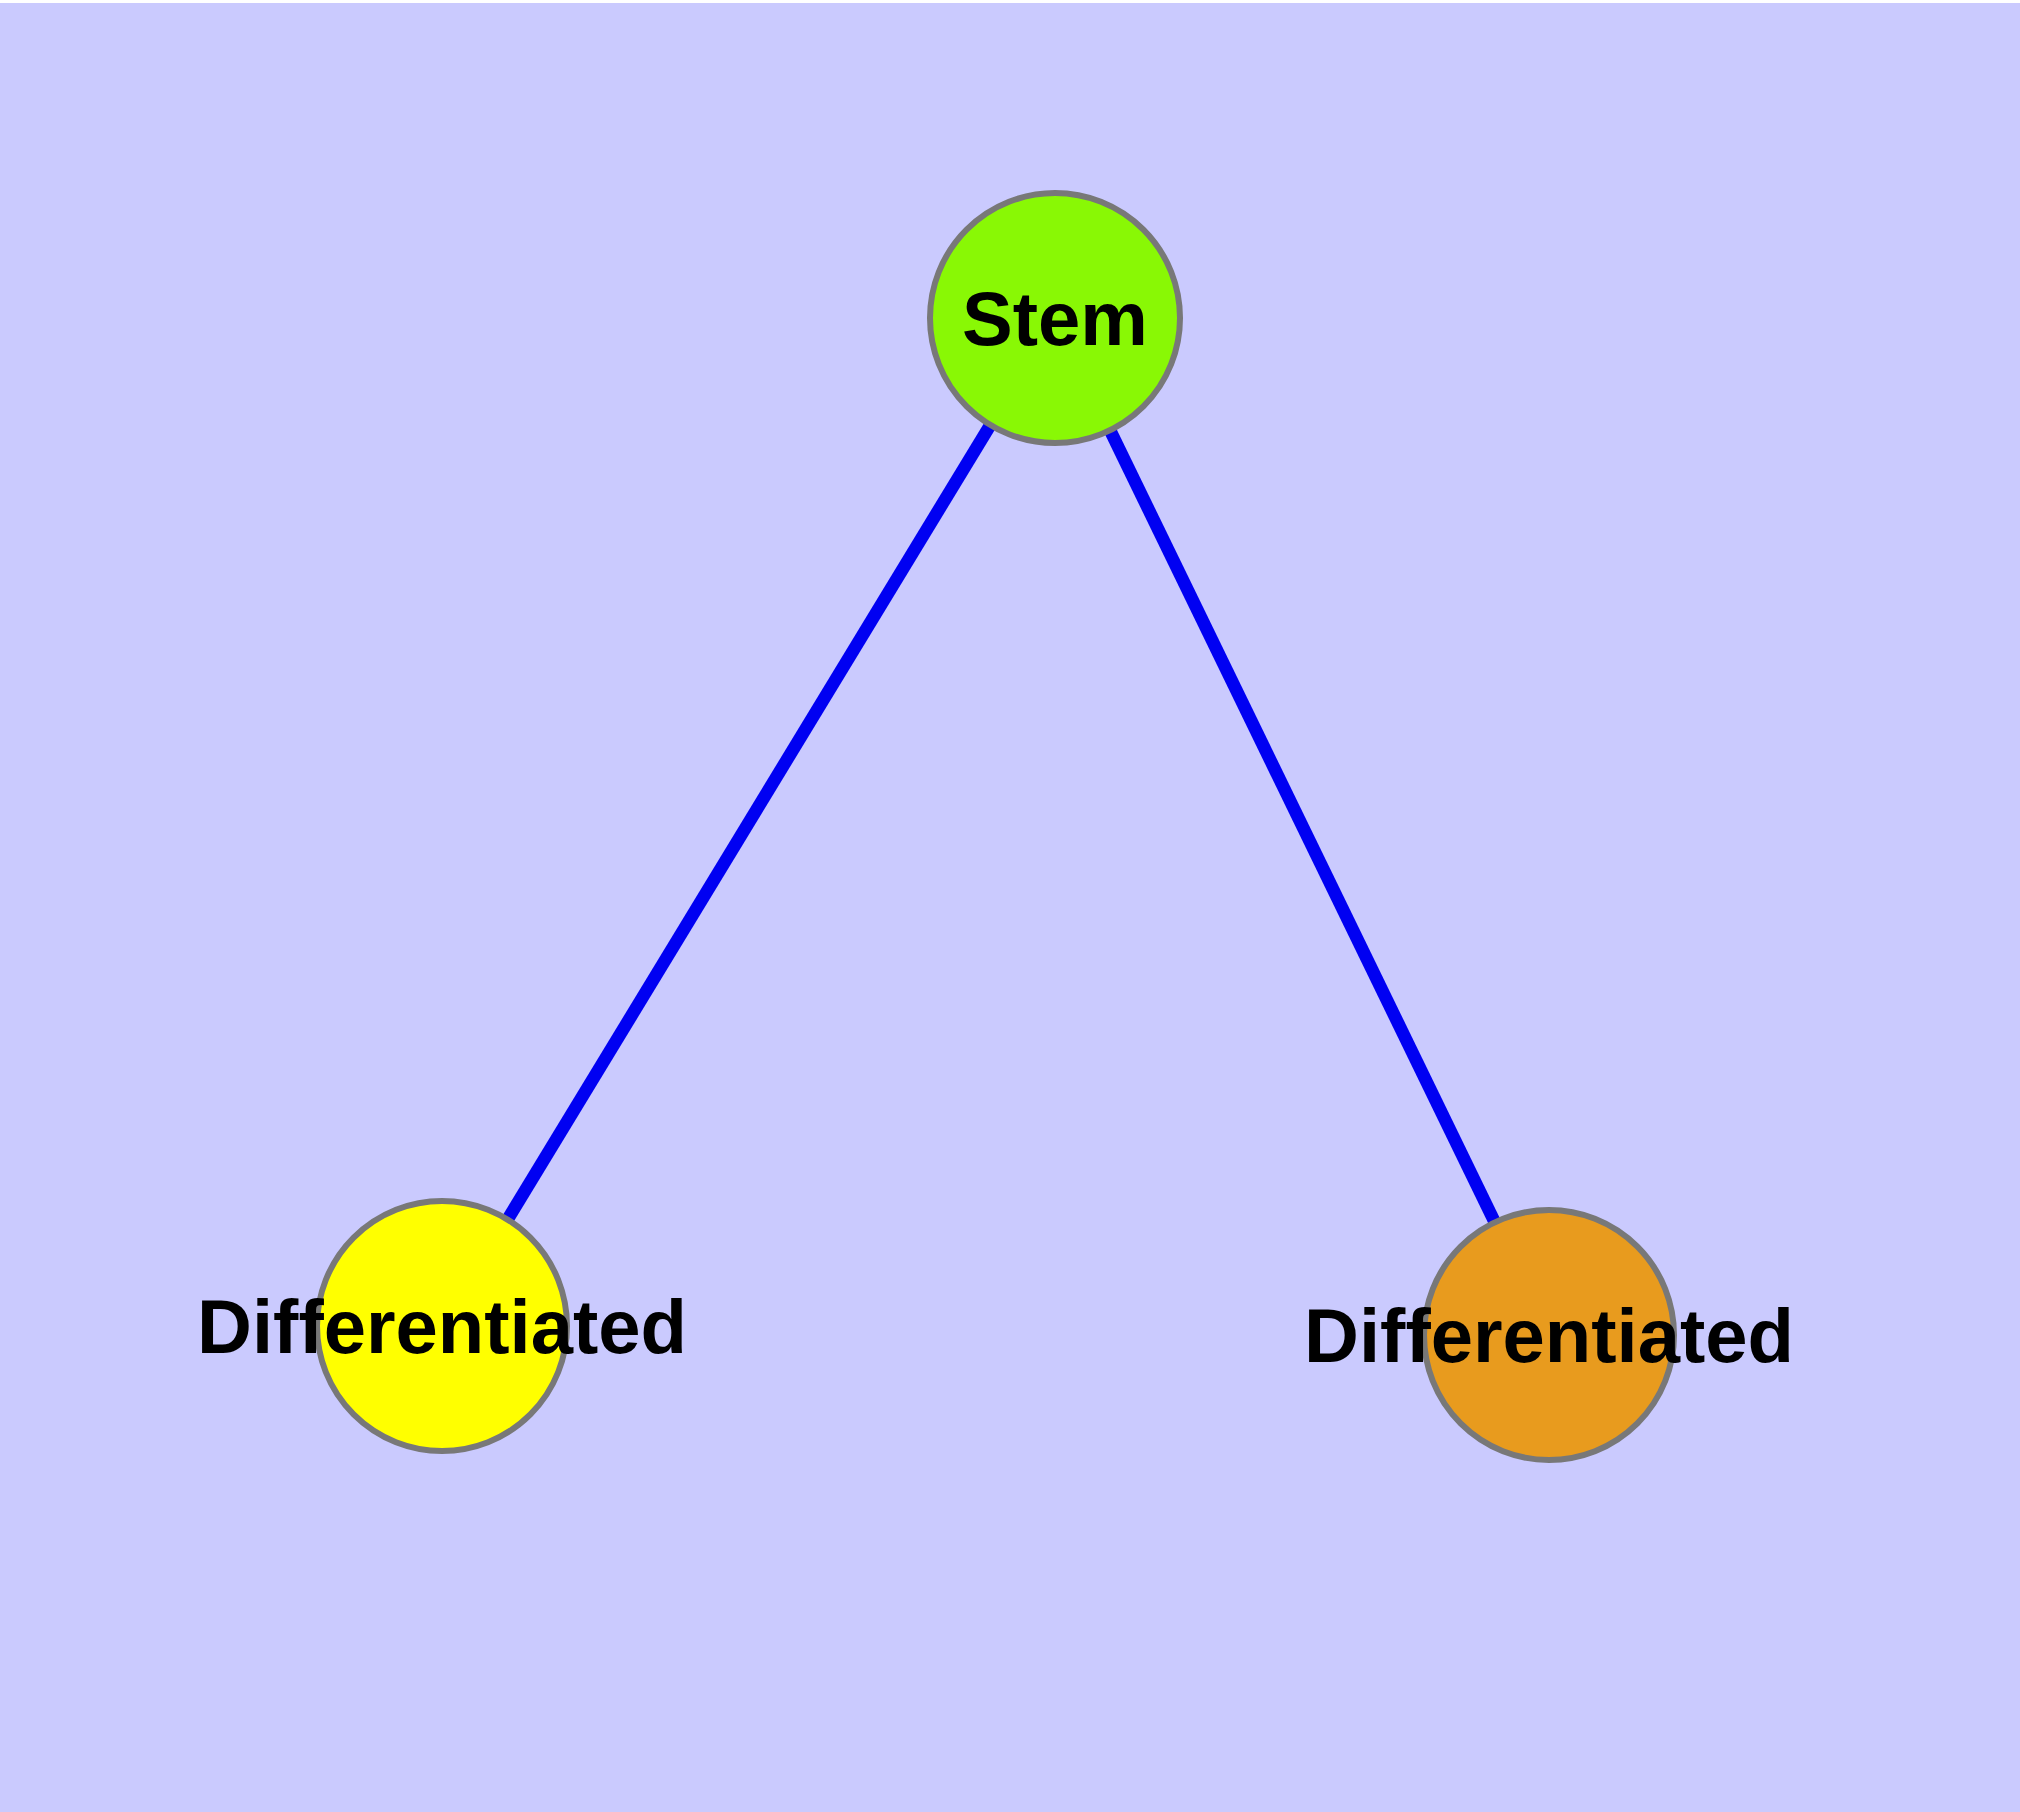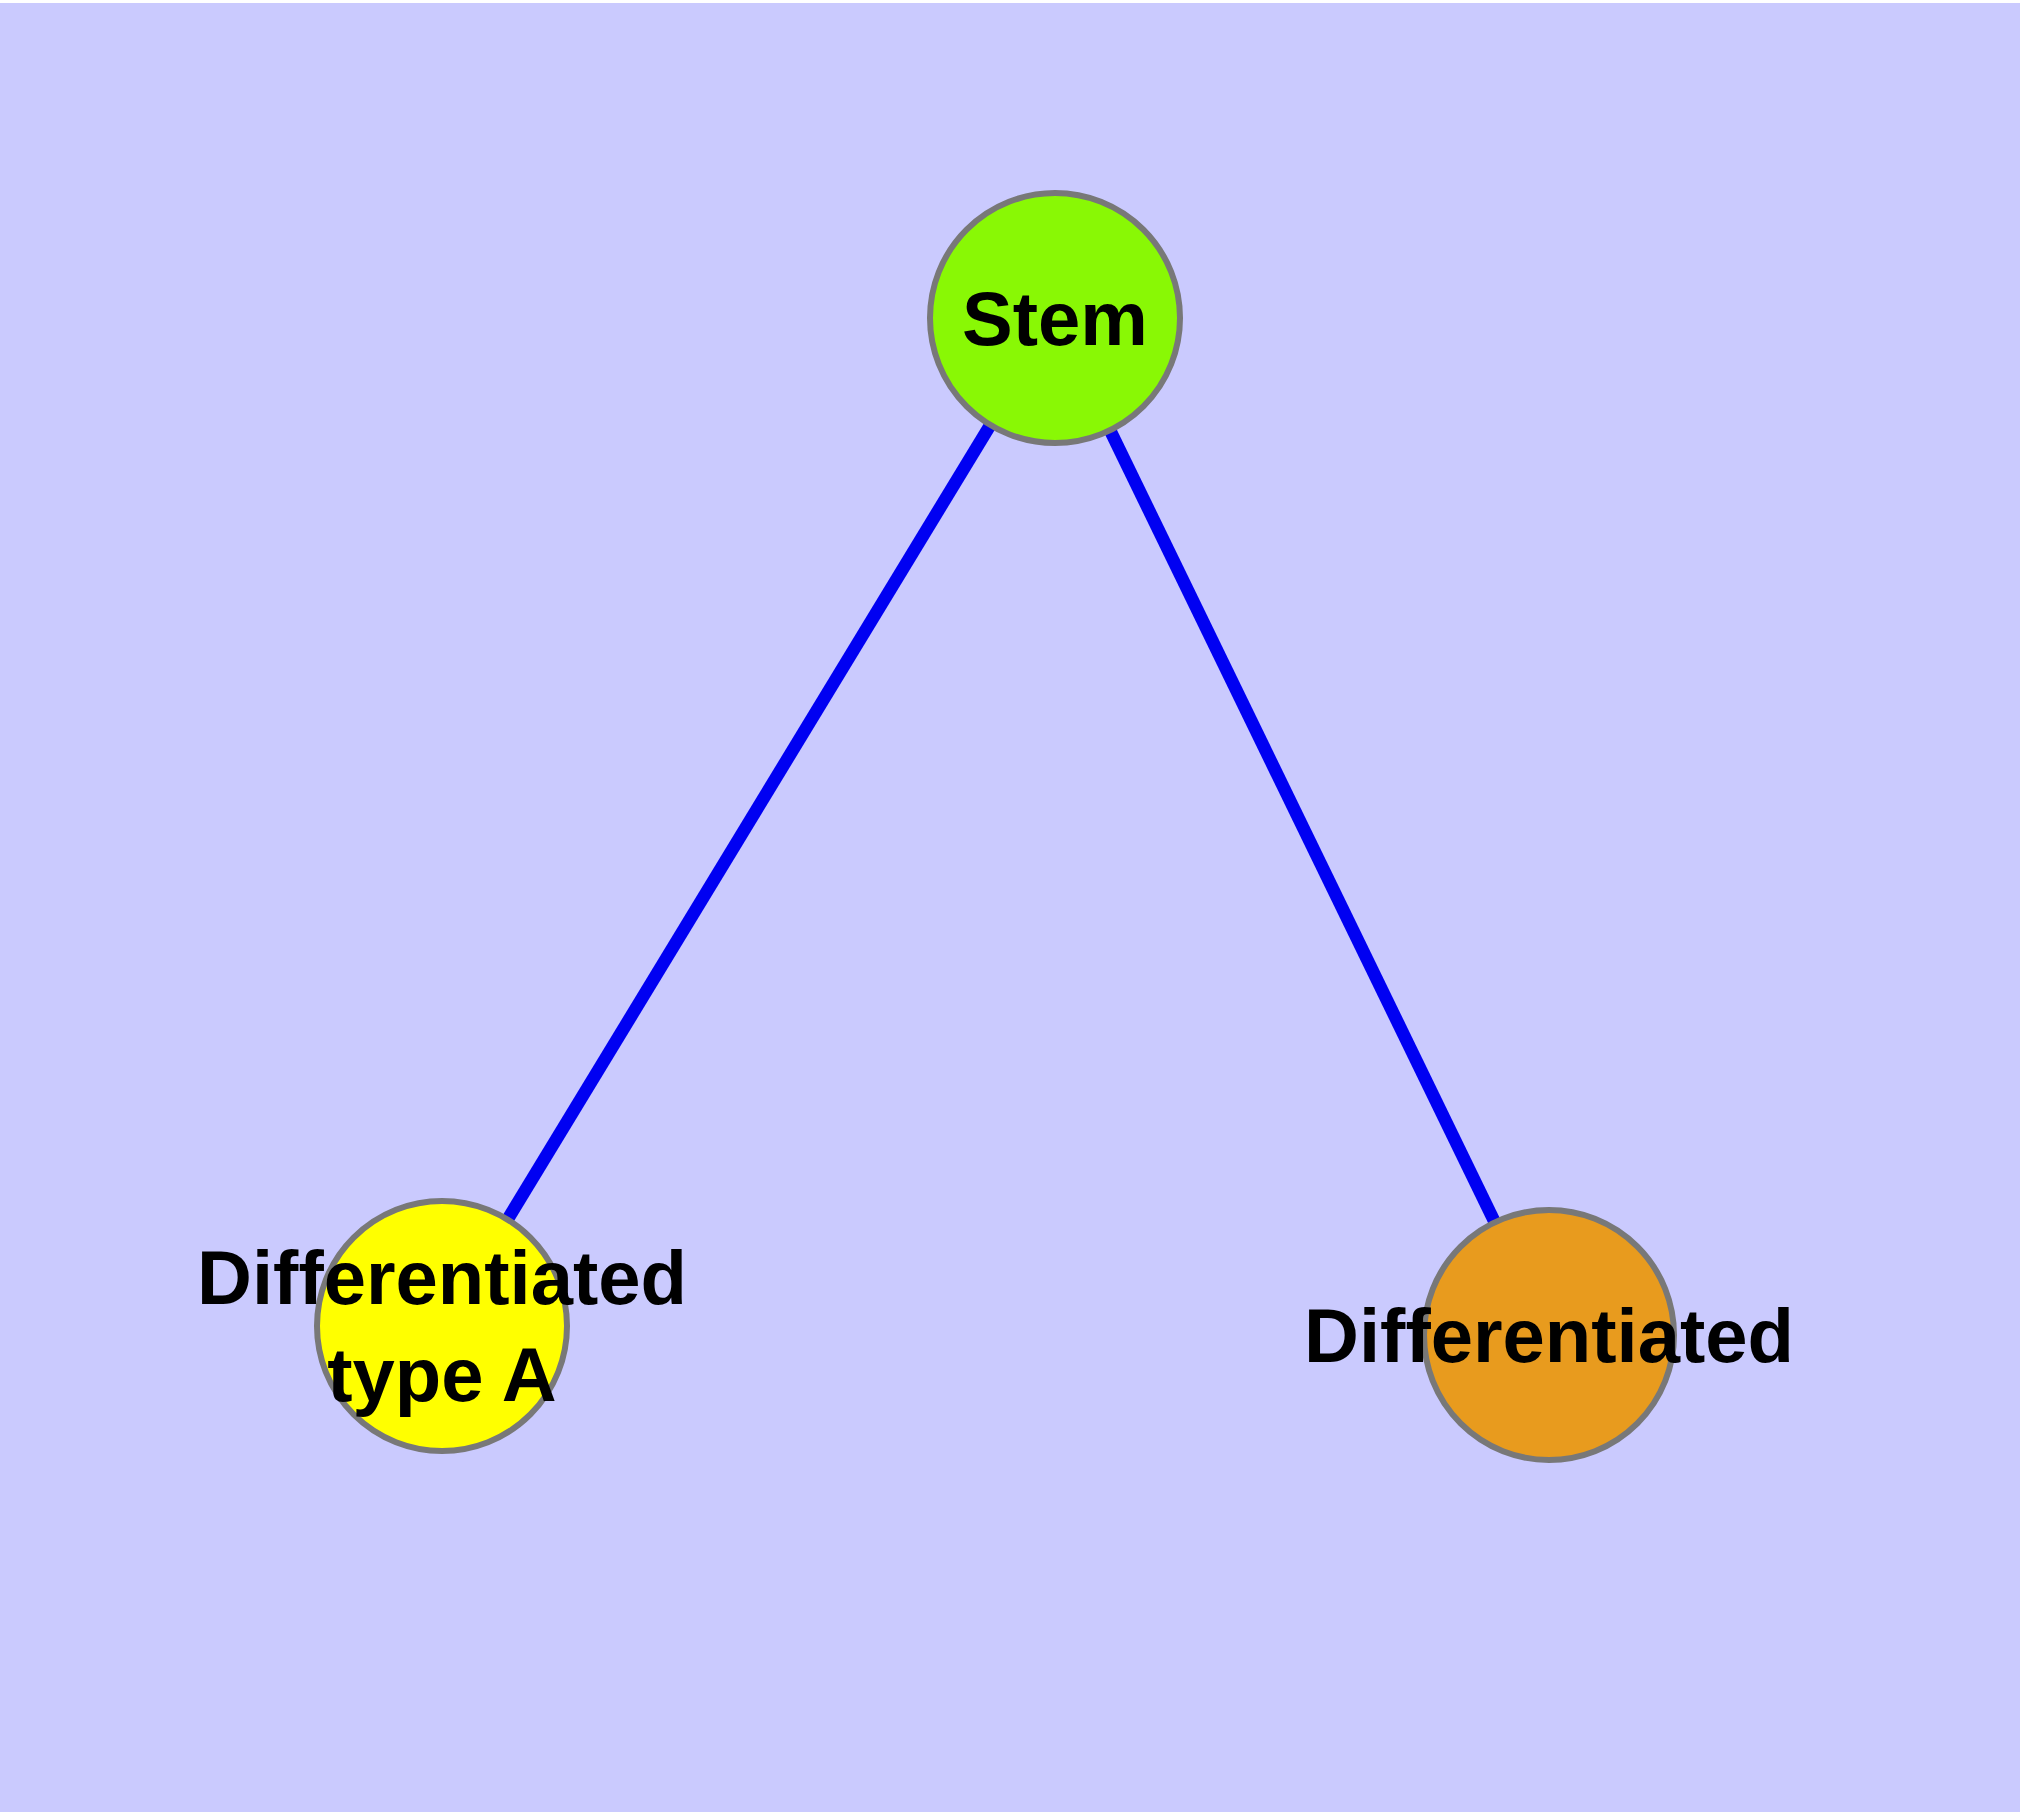--- a/index.html
+++ b/index.html
@@ -34,21 +34,21 @@
     height: 100%;
     border-radius: 50%;
     border-style: solid;
     box-sizing: border-box;
   }
   .label {
     position: absolute;
     left: 50%;
     top: 50%;
     transform: translate(-50%, -50%);
-    text-align: center;
+    text-align: left;
     font-family: "Liberation Sans", "DejaVu Sans", sans-serif;
     font-weight: 700;
     font-size: 76px;
     line-height: 97px;
     white-space: nowrap;
     z-index: 3;
   }
   .label .line {
     display: block;
   }
@@ -69,21 +69,20 @@
     <div class="circle" style="background: rgb(137, 248, 5); border-color: rgb(120, 120, 120); border-width: 6px;"></div>
     <div class="label" style="color: rgb(0, 0, 0);">
       <span class="line">Stem</span>
     </div>
   </div>
 
   <div class="node" style="left: 314px; top: 1198px; width: 256px; height: 256px;">
     <div class="circle" style="background: rgb(255, 255, 0); border-color: rgb(120, 120, 120); border-width: 6px;"></div>
     <div class="label" style="color: rgb(0, 0, 0);">
       <span class="line">Differentiated</span>
-      <span class="line">type A</span>
     </div>
   </div>
 
   <div class="node" style="left: 1421px; top: 1207px; width: 256px; height: 256px;">
     <div class="circle" style="background: rgb(232, 155, 30); border-color: rgb(120, 120, 120); border-width: 6px;"></div>
     <div class="label" style="color: rgb(0, 0, 0);">
       <span class="line">Differentiated</span>
     </div>
   </div>
 

